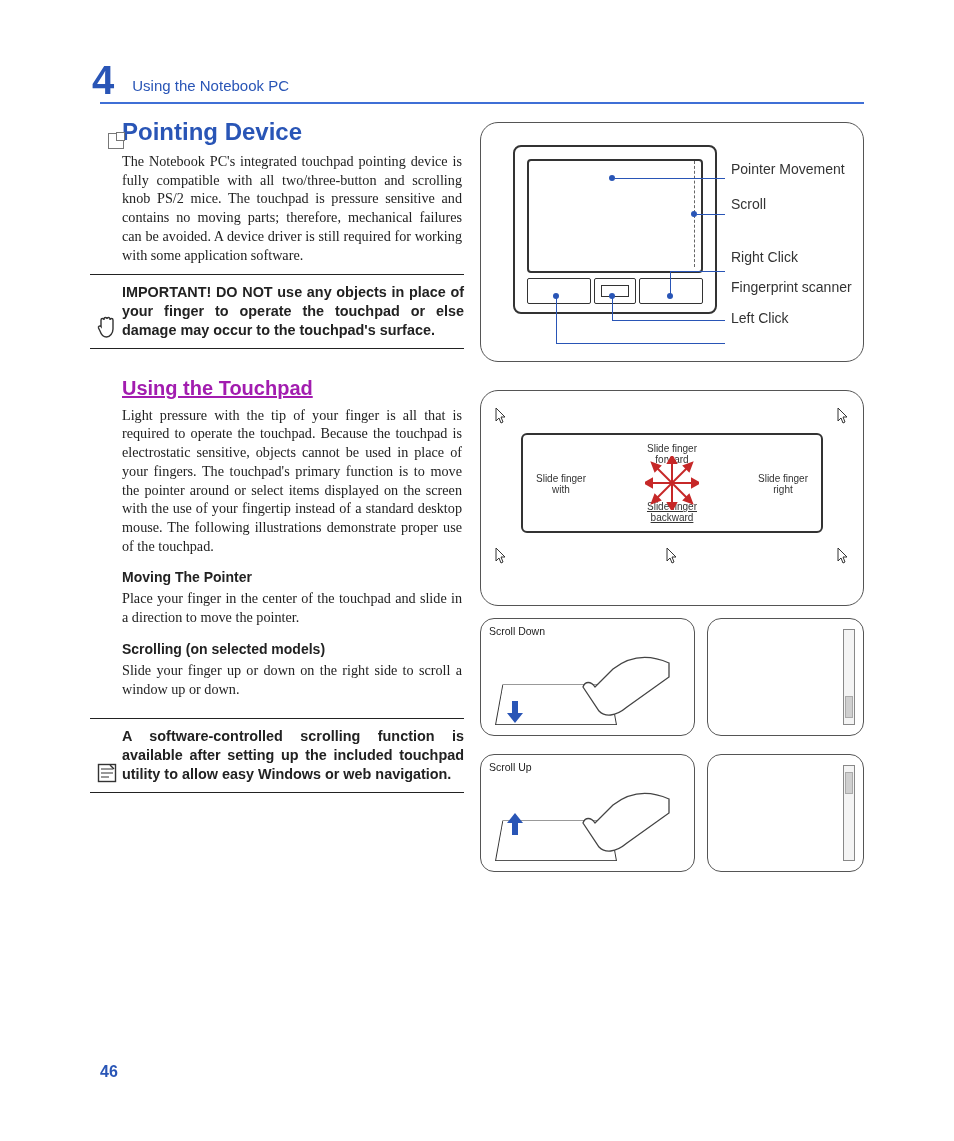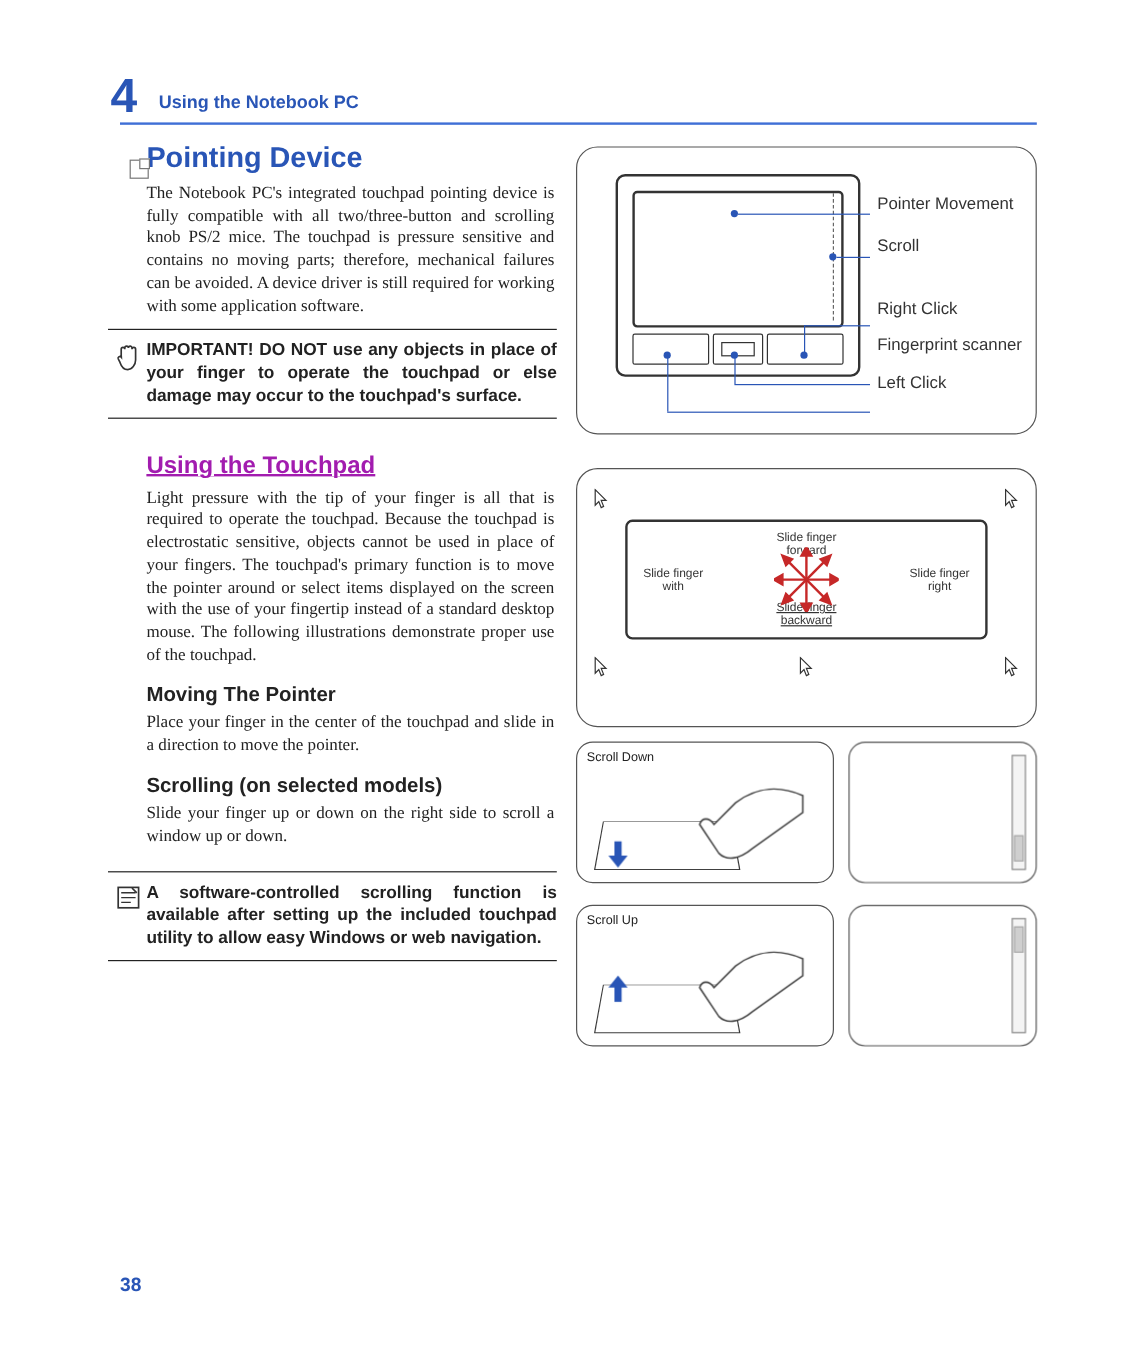--- a/index.html
+++ b/index.html
@@ -37,21 +37,21 @@
     font-family: "Helvetica Neue", Arial, sans-serif;
     font-size: 40px;
     font-weight: 700;
     color: var(--accent);
     line-height: 1;
     margin-left: -8px;
   }
   .chapter-title {
     font-family: "Helvetica Neue", Arial, sans-serif;
     font-size: 15px;
-    font-weight: 700;
+    font-weight: 400;
     color: var(--accent);
     margin-left: 18px;
     position: relative;
     top: -3px;
   }
 
   
   .content {
     margin-left: 22px;
     display: grid;
@@ -73,41 +73,41 @@
   .h2 {
     font-family: "Helvetica Neue", Arial, sans-serif;
     font-size: 20px;
     font-weight: 700;
     color: #a21caf;
     margin: 28px 0 6px 0;
     text-decoration: underline;
   }
   .h3 {
     font-family: "Helvetica Neue", Arial, sans-serif;
-    font-size: 17px;
+    font-size: 14px;
     font-weight: 700;
     color: #222;
     margin: 14px 0 4px 0;
   }
 
   p.body {
     font-size: 14.2px;
     line-height: 1.32;
     margin: 0 0 10px 0;
     text-align: justify;
   }
 
   
   .callout {
     border-top: 1.5px solid #222;
     border-bottom: 1.5px solid #222;
     padding: 8px 0 8px 2px;
     margin: 6px 0 6px -32px;
     display: flex;
-    align-items: flex-start;
+    align-items: flex-end;
     width: calc(100% + 32px);
   }
   .callout .icon-cell {
     width: 30px;
     flex: 0 0 30px;
     display: flex;
     justify-content: center;
     align-items: flex-start;
     padding-top: 2px;
   }
@@ -486,14 +486,14 @@
         <div class="scroll-card right">
           <div class="bar">
               <div class="thumb" style="top:6px;"></div>
             </div>
         </div>
       </div>
 
     </div>
   </div>
 
-  <div class="page-number">38</div>
+  <div class="page-number">46</div>
 </div>
 
 </body></html>

